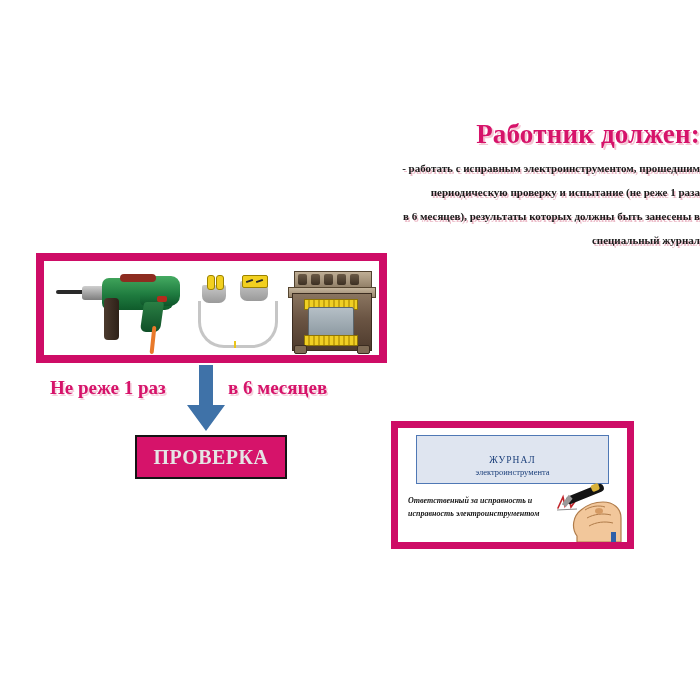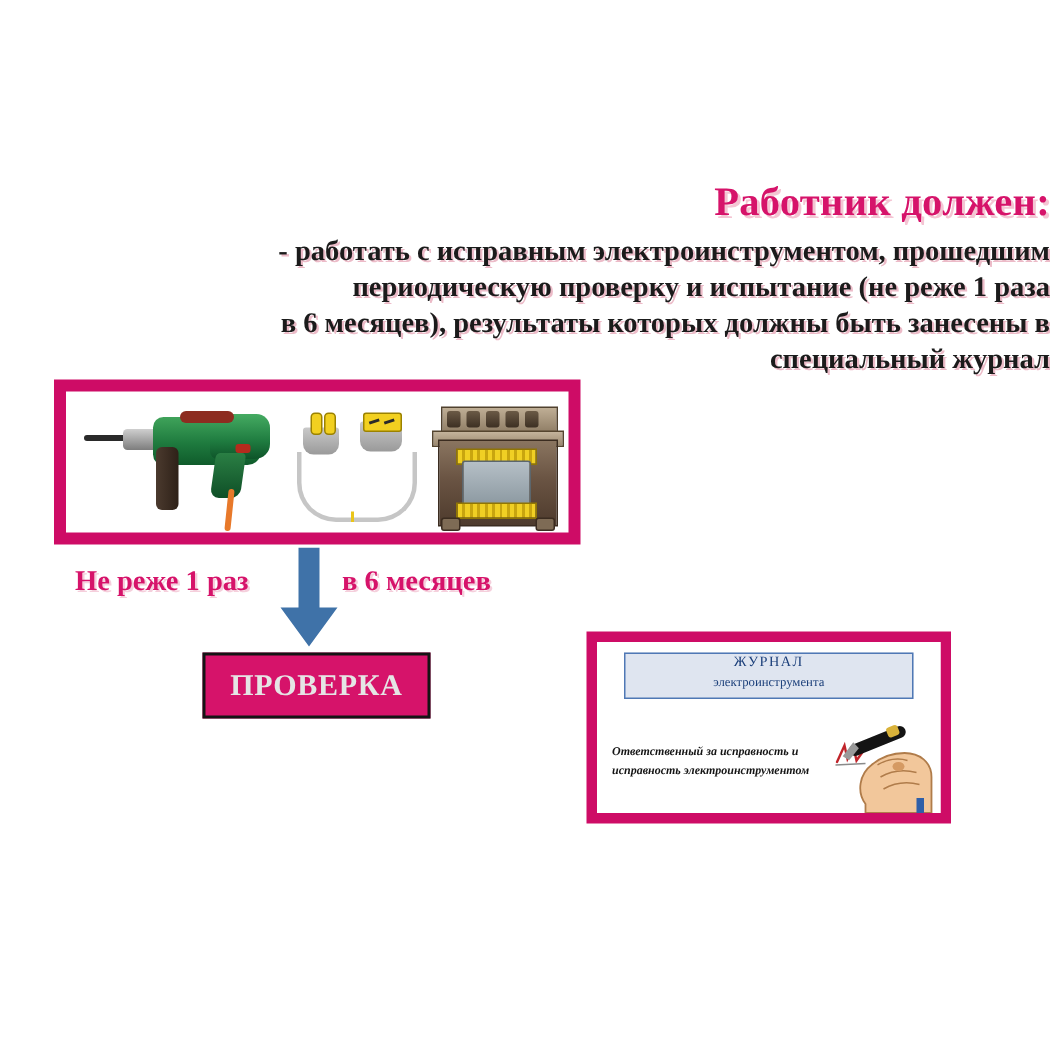--- a/index.html
+++ b/index.html
@@ -31,21 +31,21 @@
     line-height: 32px;
     color: #D6136A;
     letter-spacing: .2px;
     text-shadow: 2px 2px 0 rgba(235,150,175,.55);
     white-space: nowrap;
   }
   #body-text {
     margin-top: 6px;
     font-family: "Liberation Serif", "DejaVu Serif", serif;
     font-weight: bold;
-    font-size: 19px;
+    font-size: 11px;
     line-height: 24px;
     color: #1b1b1b;
     text-shadow: 1.5px 1.5px 0 rgba(226,150,170,.65);
   }
   #body-text .ln { display: block; white-space: nowrap; }
 
   
   #tools-frame {
     position: absolute;
     left: 36px;
@@ -226,21 +226,21 @@
     width: 100%;
     height: 100%;
     background: #ffffff;
     padding: 5px 6px;
     box-sizing: border-box;
   }
   #journal-title-panel {
     margin: 2px 12px 0 12px;
     background: #dfe5f0;
     border: 1px solid #4f78b5;
-    padding: 0 4px 5px 4px;
+    padding: 18px 4px 5px 4px;
     text-align: center;
   }
   #journal-title-panel .jt {
     display: block;
     color: #1b3f7a;
     font-family: "Liberation Serif", "DejaVu Serif", serif;
     font-size: 8.5px;
     line-height: 12px;
     white-space: nowrap;
   }

